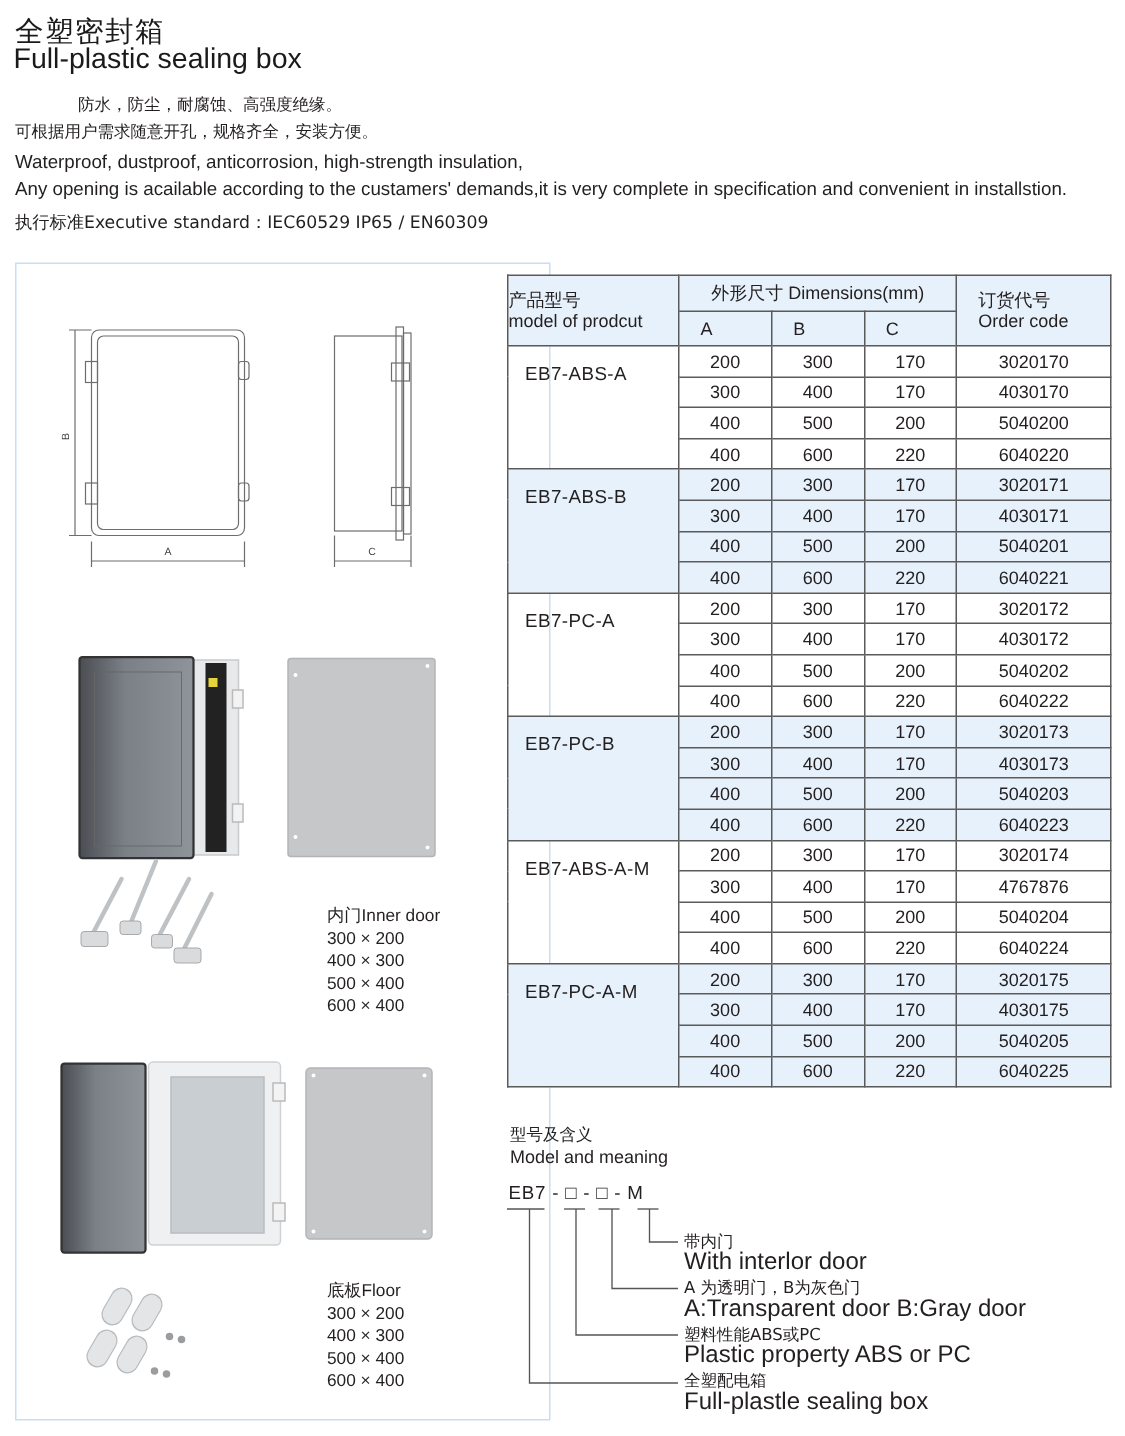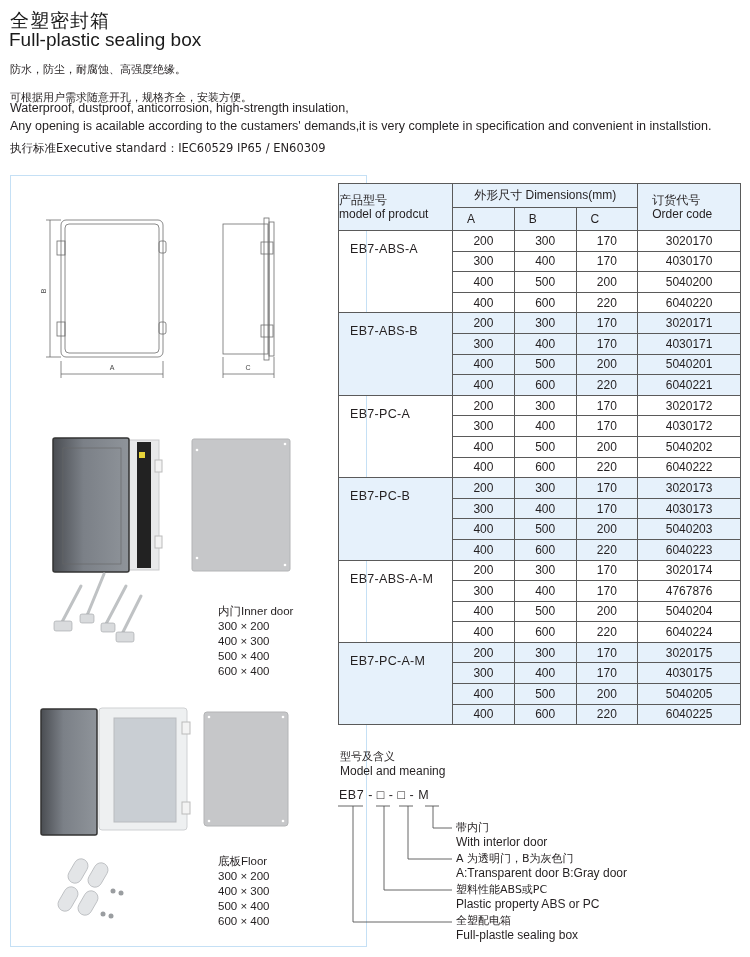--- a/index.html
+++ b/index.html
@@ -31,30 +31,30 @@
   .spec-table tr.shaded td { background: #e6f1fb; }
   .spec-table td.a, .spec-table td.b, .spec-table td.c { width: 63px; }
 
   
   .mm-title { position: absolute; left: 340px; top: 750px; font-size: 11px; line-height: 14px; }
   .mm-title .en { font-family: "Liberation Sans", sans-serif; font-size: 12px; }
   .mm-code { position: absolute; left: 339px; top: 788px; font-family: "Liberation Sans", sans-serif; font-size: 12.5px; letter-spacing: 0.5px; white-space: nowrap; }
   .mm-code span { display: inline-block; }
   .mm-svg { position: absolute; left: 330px; top: 800px; }
   .mm-item { position: absolute; left: 456px; font-size: 11px; line-height: 14px; white-space: nowrap; }
-  .mm-item .en { font-family: "Liberation Sans", sans-serif; font-size: 12px; }
+  .mm-item .en { font-family: "Liberation Sans", sans-serif; font-size: 16px; }
 </style>
 </head>
 <body>
 
 <div class="title-cn">全塑密封箱</div>
 <div class="title-en">Full-plastic sealing box</div>
 
-<div class="intro cn" style="top:62px;">防水，防尘，耐腐蚀、高强度绝缘。</div>
-<div class="intro cn" style="top:90px;">可根据用户需求随意开孔，规格齐全，安装方便。</div>
+<div class="intro cn" style="top:62px;margin-left:42px;">防水，防尘，耐腐蚀、高强度绝缘。</div>
+<div class="intro cn" style="top:80px;">可根据用户需求随意开孔，规格齐全，安装方便。</div>
 <div class="intro en" style="top:101px;">Waterproof, dustproof, anticorrosion, high-strength insulation,</div>
 <div class="intro en" style="top:119px;">Any opening is acailable according to the custamers' demands,it is very complete in specification and convenient in installstion.</div>
 <div class="intro cn" style="top:141px; font-size:11.5px;">执行标准Executive standard：IEC60529 IP65  /  EN60309</div>
 
 <div class="left-panel">
 
   <svg class="diagram" style="left:30px; top:40px;" width="145" height="175">
     <g fill="none" stroke="#6d6d6d" stroke-width="0.8">
       <rect x="20" y="4" width="102" height="137" rx="5"></rect>
       <rect x="24" y="8" width="94" height="129" rx="4"></rect>

